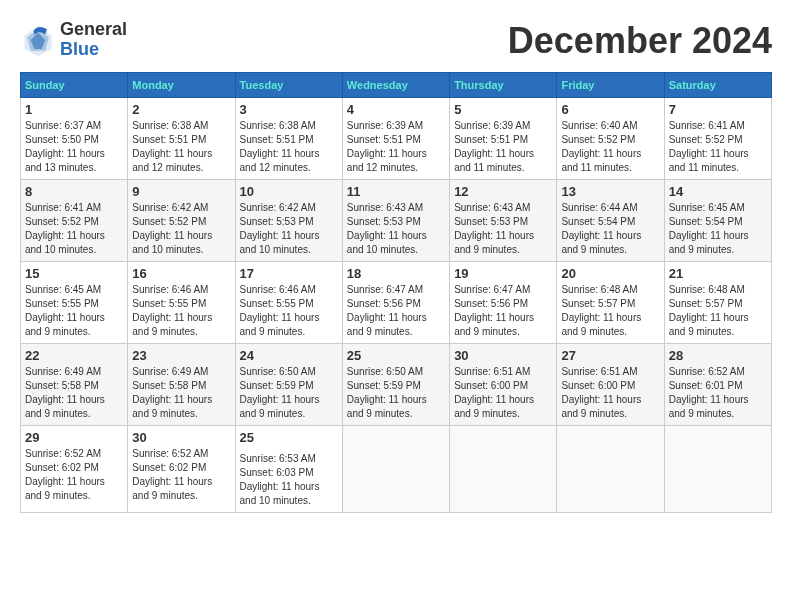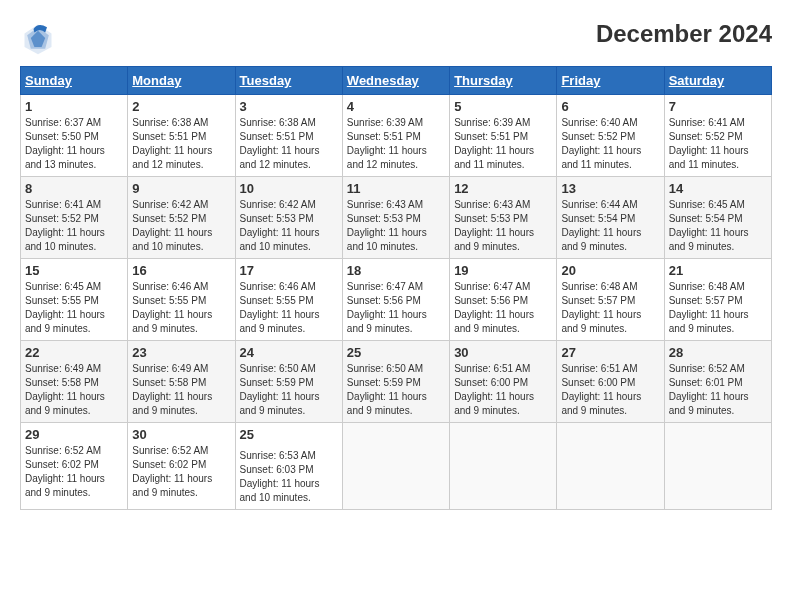--- a/index.html
+++ b/index.html
@@ -37,42 +37,41 @@
     }
     .logo-icon {
       width: 36px;
       height: 36px;
       margin-right: 4px;
     }
     .title-block {
       text-align: right;
     }
     .month-title {
-      font-size: 24px;
+      font-size: 36px;
       font-weight: bold;
       color: #333;
     }
     .location {
       font-size: 16px;
       color: #555;
     }
     table {
       width: 100%;
       border-collapse: collapse;
       font-size: 11px;
     }
     thead tr th {
       background-color: #2a6ebb;
-      color: #ffffff;
+      color: #5eead4;
       padding: 6px 4px;
       text-align: left;
-      font-size: 13px;
+      font-size: 11px;
       font-weight: bold;
       border: 1px solid #1a5aab;
-      text-decoration: underline;
     }
     tbody tr td {
       border: 1px solid #ccc;
       padding: 4px;
       vertical-align: top;
       width: 14.28%;
       min-height: 70px;
       background: #fff;
     }
     tbody tr:nth-child(even) td {
@@ -98,20 +97,24 @@
 <body>
 
 <div class="header">
   <div class="logo">
     <svg class="logo-icon" viewBox="0 0 40 40">
       <polygon points="20,5 35,15 35,30 20,38 5,30 5,15" fill="#2a6ebb" opacity="0.15"></polygon>
       <polygon points="20,8 32,17 28,32 12,32 8,17" fill="#2a6ebb" opacity="0.3"></polygon>
       <polygon points="20,12 28,20 24,30 16,30 12,20" fill="#2a6ebb" opacity="0.6"></polygon>
       <path d="M15,10 Q20,2 30,8 L28,14 Q22,8 16,14 Z" fill="#2a6ebb"></path>
     </svg>
+    <div class="logo-text">
+      <span class="logo-general">General</span>
+      <span class="logo-blue">Blue</span>
+    </div>
   </div>
   <div class="title-block">
     <div class="month-title">December 2024</div>
   </div>
 </div>
 
 <table>
   <thead>
     <tr>
 

